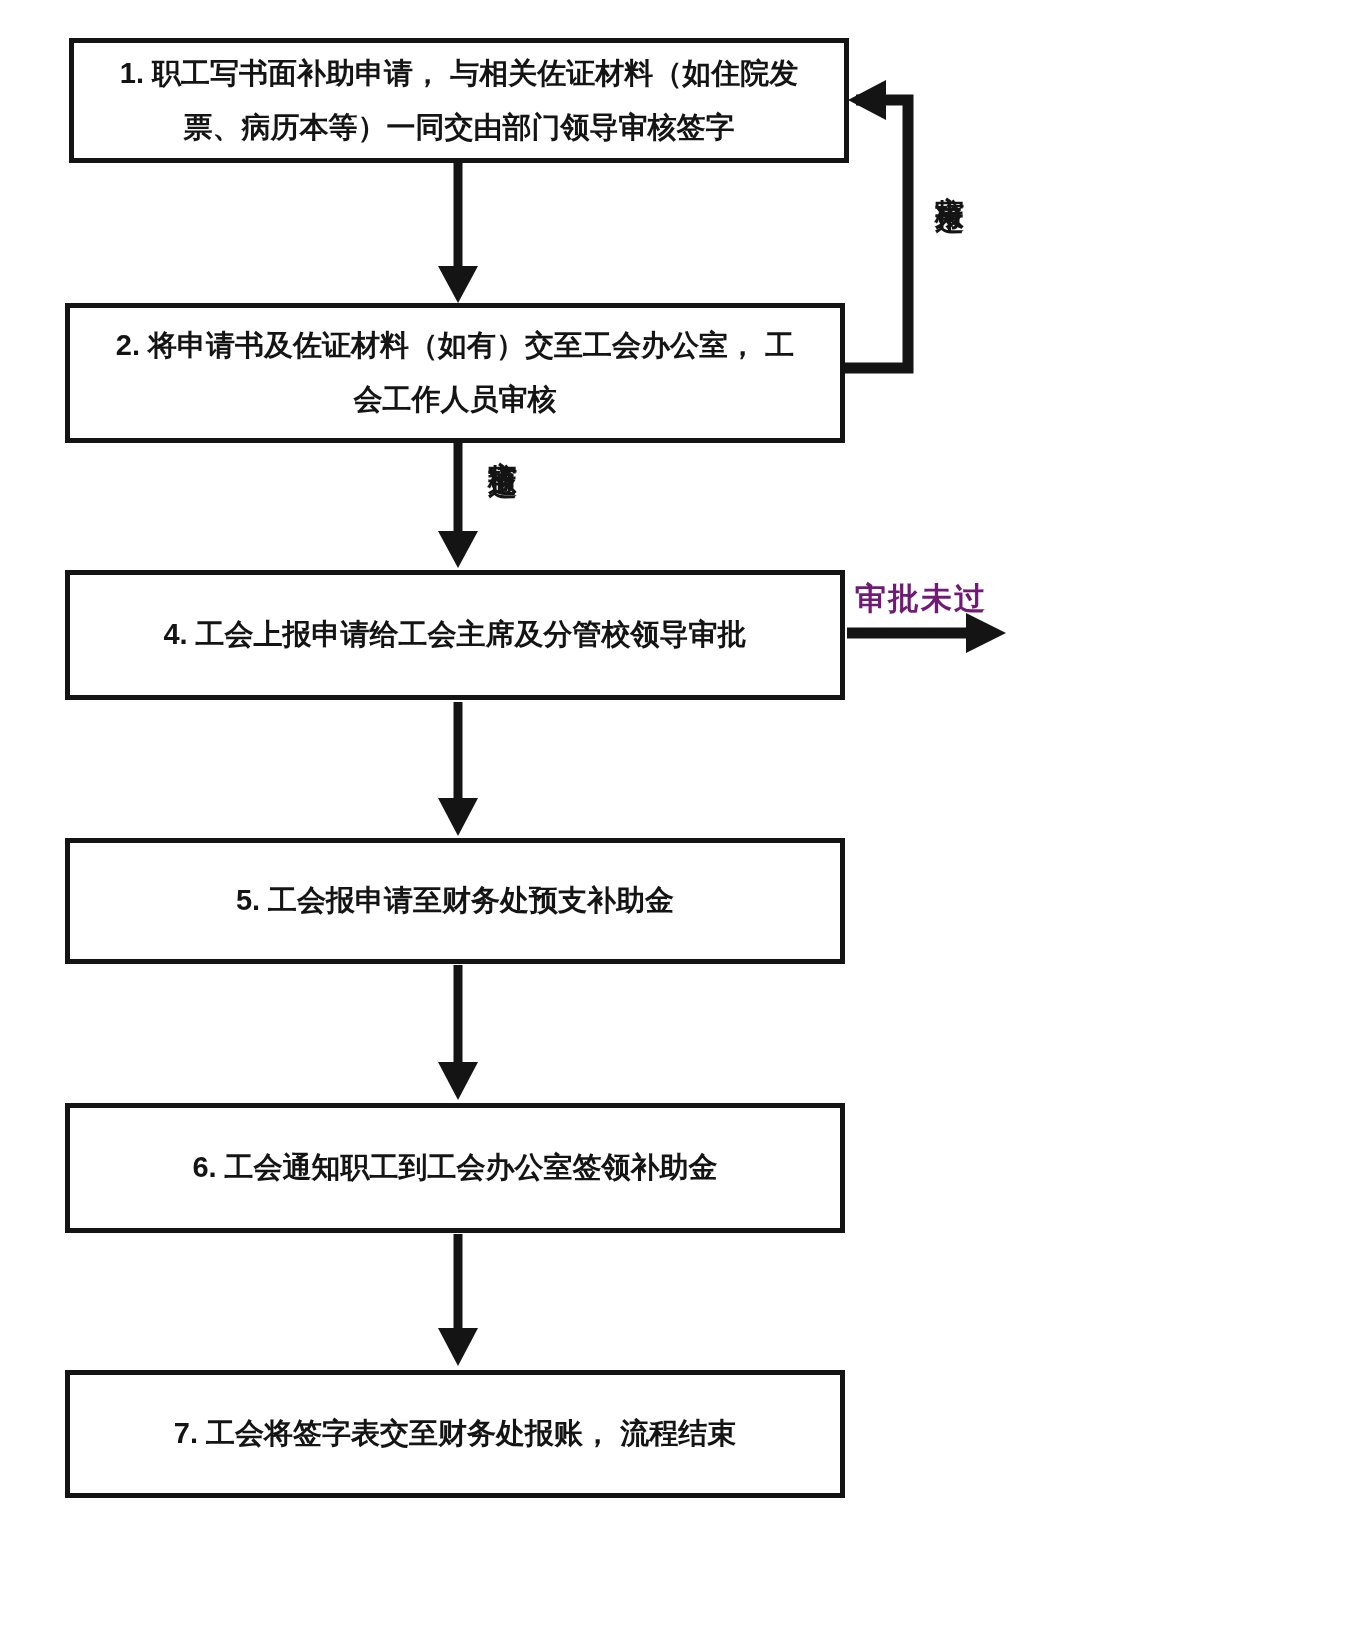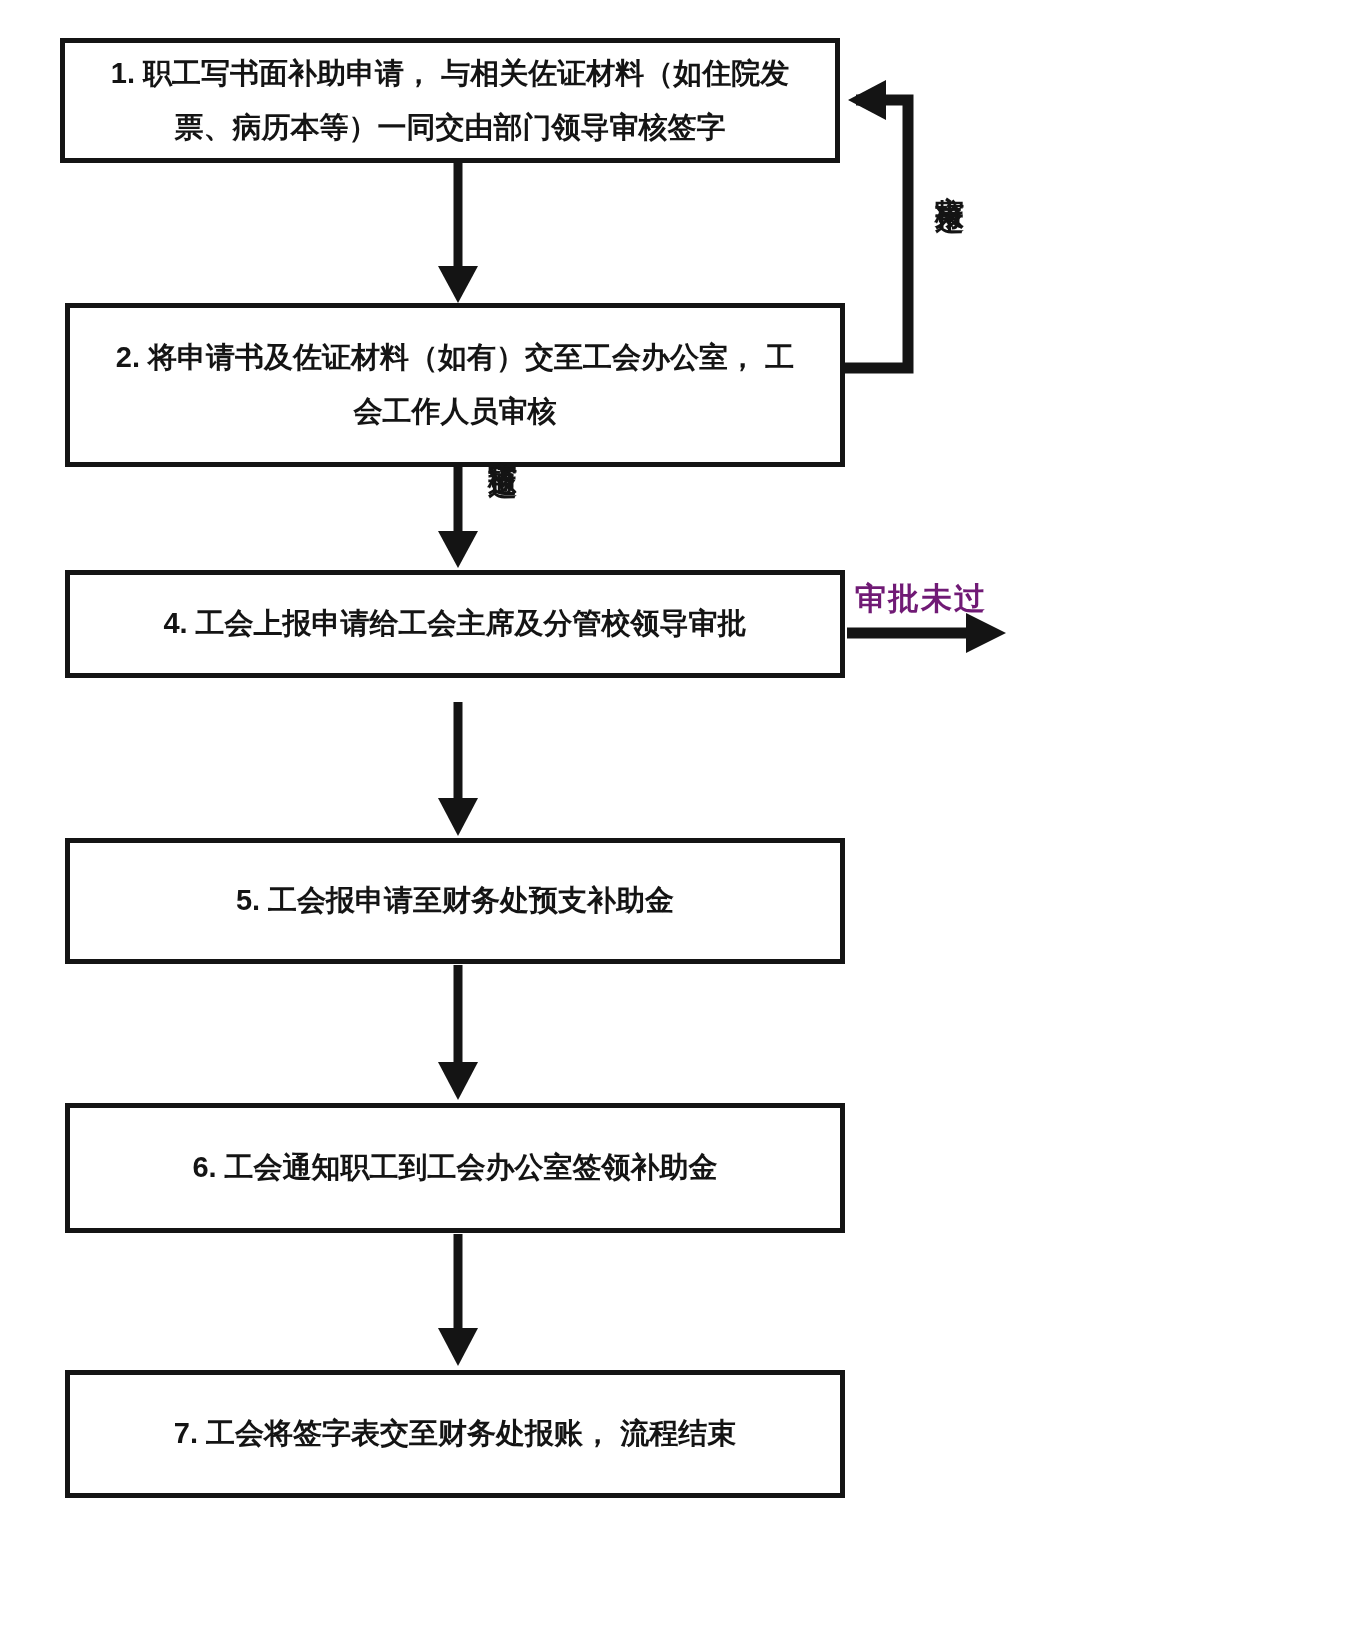--- a/index.html
+++ b/index.html
@@ -87,25 +87,25 @@
       <line x1="458" y1="965" x2="458" y2="1065" stroke="#141414" stroke-width="9"></line>
       <polygon points="438,1062 478,1062 458,1100" fill="#141414"></polygon>
     </g>
 
     <g>
       <line x1="458" y1="1234" x2="458" y2="1330" stroke="#141414" stroke-width="9"></line>
       <polygon points="438,1328 478,1328 458,1366" fill="#141414"></polygon>
     </g>
   </svg>
 
-  <div class="node" style="left:60px; top:38px; width:780px; height:125px;">1. 职工写书面补助申请， 与相关佐证材料（如住院发票、病历本等）一同交由部门领导审核签字</div>
+  <div class="node" style="left:69px; top:38px; width:780px; height:125px;">1. 职工写书面补助申请， 与相关佐证材料（如住院发票、病历本等）一同交由部门领导审核签字</div>
 
-  <div class="node" style="left:65px; top:303px; width:780px; height:164px;">2. 将申请书及佐证材料（如有）交至工会办公室， 工会工作人员审核</div>
+  <div class="node" style="left:65px; top:303px; width:780px; height:140px;">2. 将申请书及佐证材料（如有）交至工会办公室， 工会工作人员审核</div>
 
-  <div class="node" style="left:65px; top:570px; width:780px; height:108px;">4. 工会上报申请给工会主席及分管校领导审批</div>
+  <div class="node" style="left:65px; top:570px; width:780px; height:130px;">4. 工会上报申请给工会主席及分管校领导审批</div>
 
   <div class="node" style="left:65px; top:838px; width:780px; height:126px;">5. 工会报申请至财务处预支补助金</div>
 
   <div class="node" style="left:65px; top:1103px; width:780px; height:130px;text-align:right;">6. 工会通知职工到工会办公室签领补助金</div>
 
   <div class="node" style="left:65px; top:1370px; width:780px; height:128px;text-align:right;">7. 工会将签字表交至财务处报账， 流程结束</div>
 
 
   <div class="vlabel" style="left:933px; top:172px; height:310px;">审核未过</div>
 

